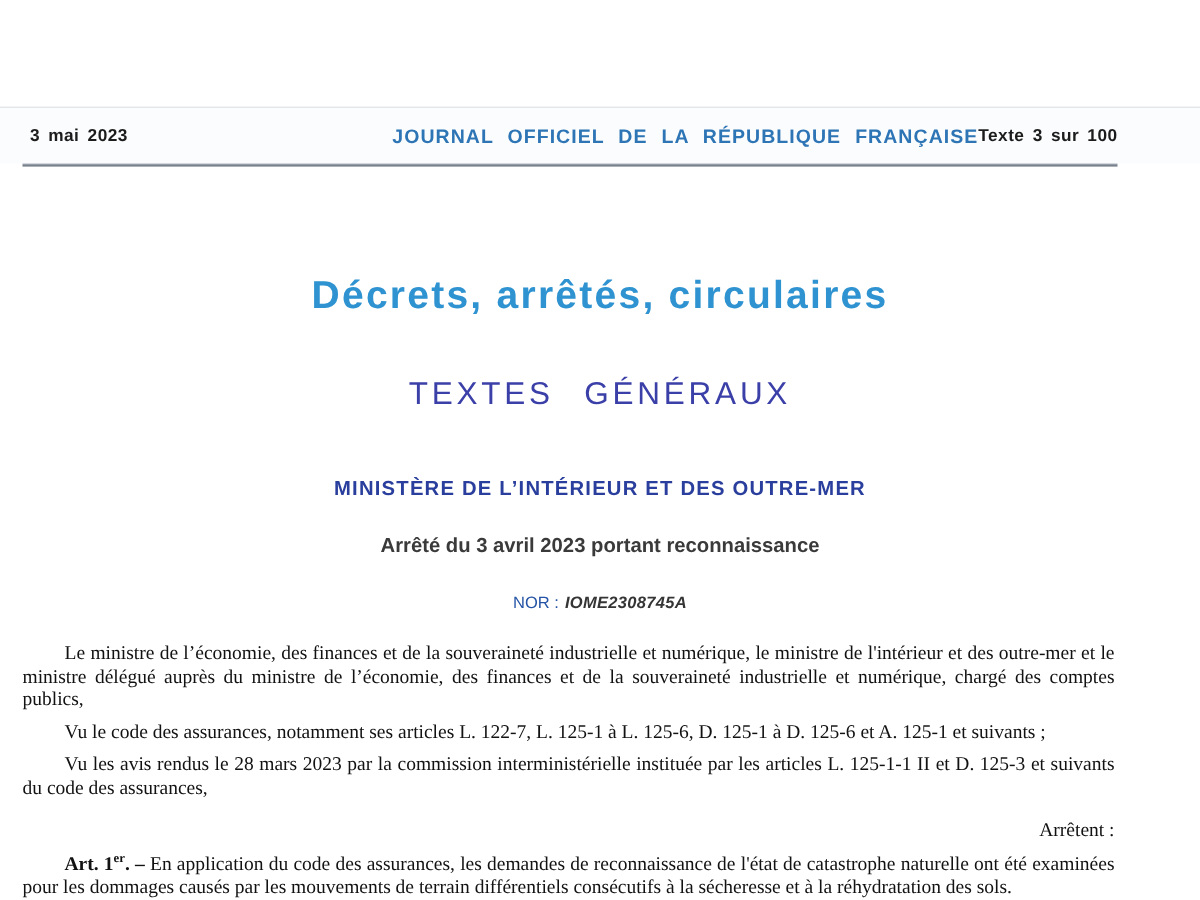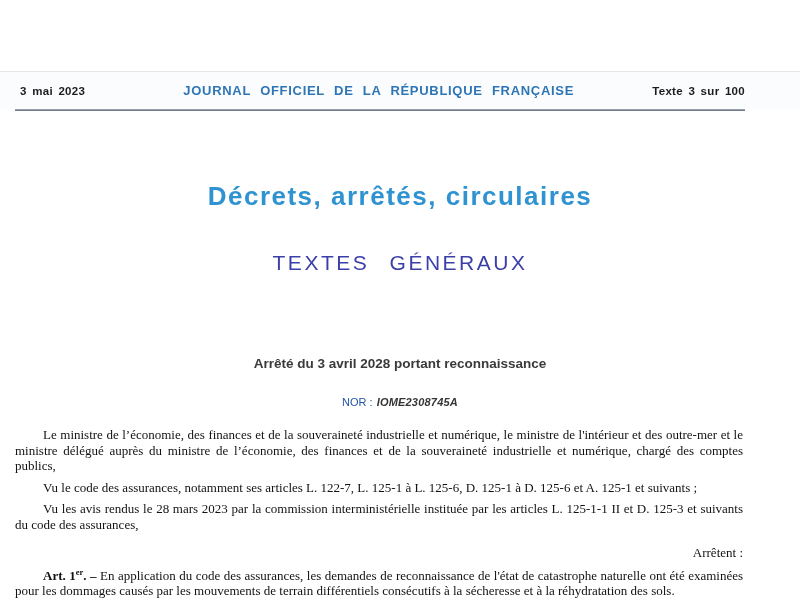--- a/index.html
+++ b/index.html
@@ -10,21 +10,21 @@
   
   .top-rule{position:absolute;top:33px;left:0;width:800px;height:1px;background:#e4e7ea;}
   .header-band{position:absolute;top:34px;left:0;width:800px;height:37px;background:#fbfcfd;}
   .header{
     position:absolute;top:34px;left:20px;width:725px;height:37px;
     display:flex;align-items:center;justify-content:space-between;
   }
   .h-date,.h-ref{font-size:11.5px;font-weight:bold;color:#1c1c1c;letter-spacing:.3px;word-spacing:2px;white-space:nowrap;}
   .h-title{
     font-size:13px;font-weight:bold;color:var(--journal_blue,#2E75B6);
-    letter-spacing:.7px;word-spacing:5px;white-space:nowrap;flex:1;text-align:center;padding-left:20px;
+    letter-spacing:.7px;word-spacing:5px;white-space:nowrap;flex:1;text-align:right;padding-left:20px;
   }
   .header-rule{
     position:absolute;top:71px;left:15px;width:730px;height:2px;
     background:linear-gradient(to bottom,#aeb6c0,#5d6773);
   }
   
   .main-title{
     position:absolute;top:143px;left:0;width:800px;text-align:center;
     font-size:26px;font-weight:bold;color:var(--title_blue,#2E93D0);letter-spacing:1.5px;
   }
@@ -66,23 +66,24 @@
   <div class="header">
     <span class="h-date">3 mai 2023</span>
     <span class="h-title">JOURNAL OFFICIEL DE LA RÉPUBLIQUE FRANÇAISE</span>
     <span class="h-ref">Texte 3 sur 100</span>
   </div>
 
   <div class="header-rule"></div>
 
   <div class="main-title">Décrets, arrêtés, circulaires</div>
   <div class="subtitle">TEXTES GÉNÉRAUX</div>
+  <div class="ministry">MINISTÈRE DE L’INTÉRIEUR ET DES OUTRE-MER</div>
 
   <div class="act-title">
-    <div>Arrêté du 3 avril 2028 portant reconnaissance</div>
+    <div>Arrêté du 3 avril 2023 portant reconnaissance</div>
   </div>
 
   <div class="nor">
     <span class="nor-label">NOR :</span><span class="nor-value">IOME2308745A</span>
   </div>
 
   <div class="body-text">
     <p>Le ministre de l’économie, des finances et de la souveraineté industrielle et numérique, le ministre de l'intérieur et des outre-mer et le ministre délégué auprès du ministre de l’économie, des finances et de la souveraineté industrielle et numérique, chargé des comptes publics,</p>
     <p>Vu le code des assurances, notamment ses articles L. 122-7, L. 125-1 à L. 125-6, D. 125-1 à D. 125-6 et A. 125-1 et suivants ;</p>
     <p>Vu les avis rendus le 28 mars 2023 par la commission interministérielle instituée par les articles L. 125-1-1 II et D. 125-3 et suivants du code des assurances,</p>

